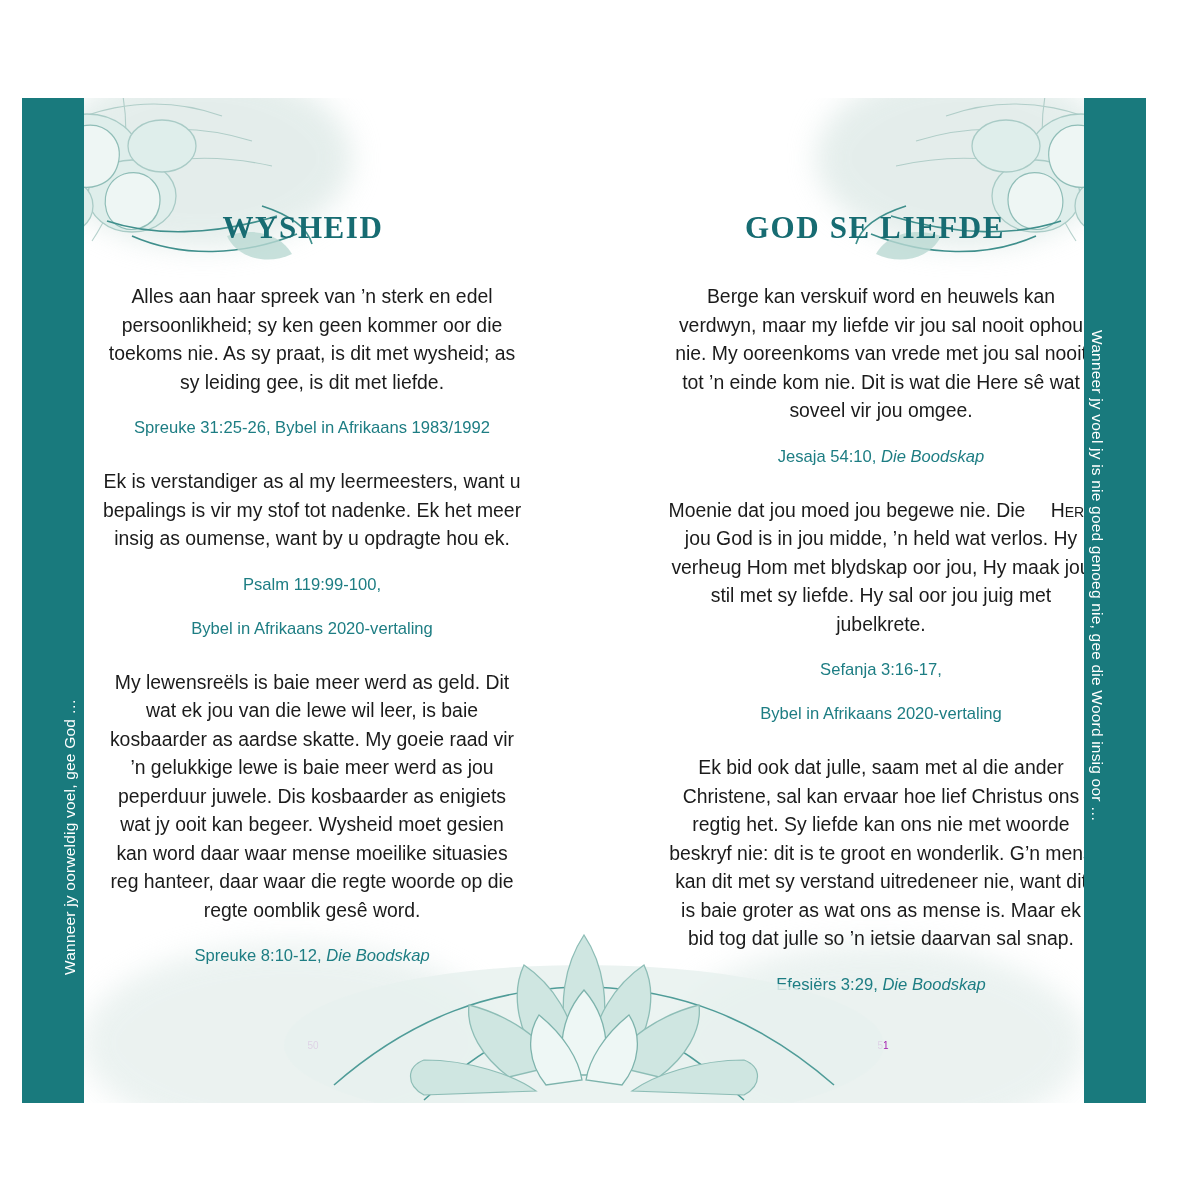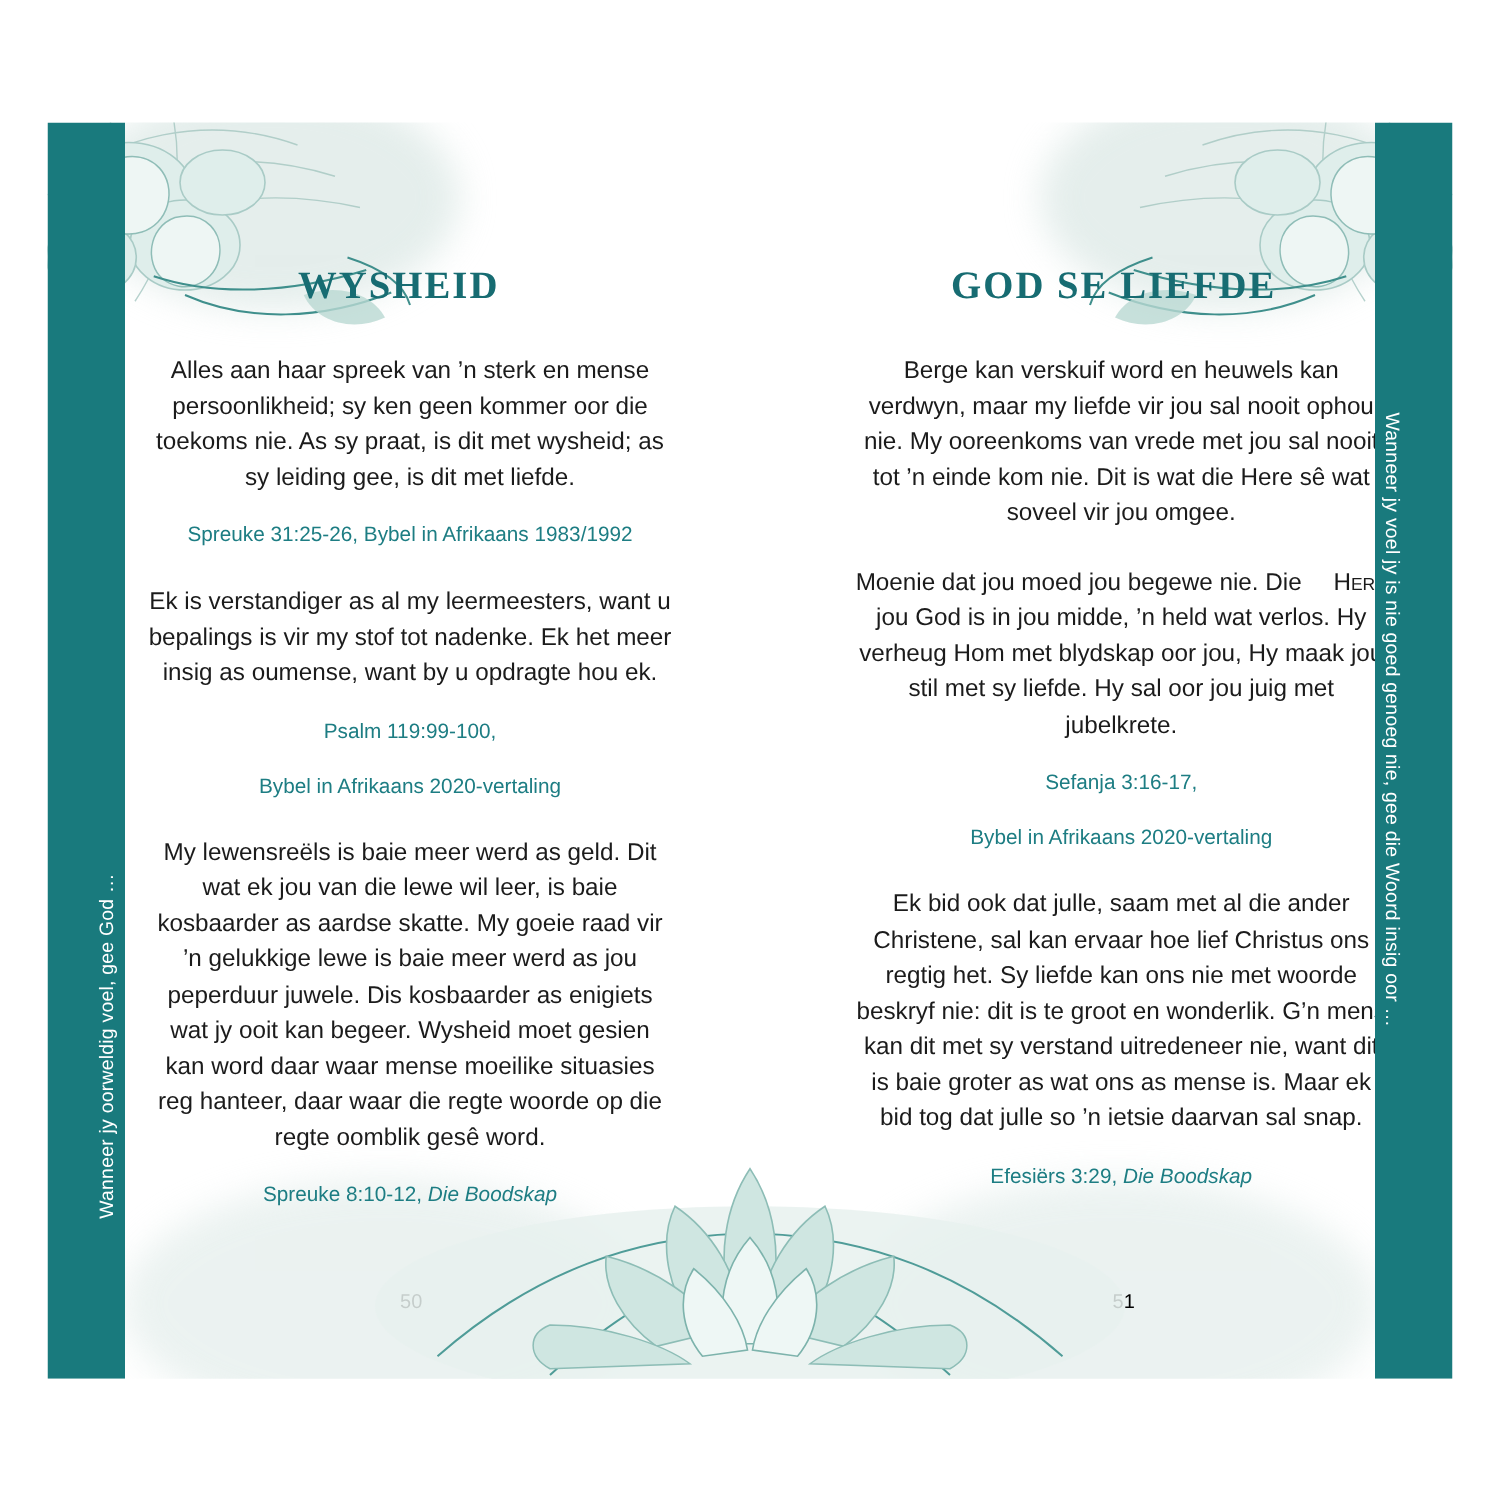--- a/index.html
+++ b/index.html
@@ -5,21 +5,21 @@
   html, body {
     margin: 0;
     padding: 0;
     background: #ffffff;
     width: 1200px;
     height: 1200px;
     font-family: "Liberation Sans", sans-serif;
   }
   #spread {
     position: absolute;
-    left: 38px;
+    left: 22px;
     top: 98px;
     width: 1124px;
     height: 1005px;
     background: #ffffff;
     overflow: hidden;
   }
   .page {
     position: absolute;
     top: 0;
     width: 562px;
@@ -105,22 +105,22 @@
     margin-top: 20px;
   }
   .passage-ref i { font-style: italic; }
 
   .page-number {
     position: absolute;
     bottom: 52px;
     left: 0;
     width: 100%;
     text-align: center;
-    font-size: 16px;
-    color: #000000;
+    font-size: 10px;
+    color: #a21caf;
   }
   .page.left  .page-number { padding-left: 10px; }
   .page.right .page-number { padding-left: 18px; }
 
   .floral { position: absolute; pointer-events: none; }
   .tl { left: -10px; top: -12px; }
   .tr { right: -10px; top: -12px; }
   .bottom-floral {
     position: absolute;
     left: 50%;
@@ -166,21 +166,21 @@
       <g fill="#b9d8d2" opacity="0.8">
         <path d="M215 150 C245 140 270 150 280 168 C255 180 225 172 215 150 Z"></path>
       </g>
     </svg>
 
     <div class="page-title">WYSHEID</div>
 
     <div class="content">
 
       <div class="passage">
-        <div class="passage-text">Alles aan haar spreek van ’n sterk en mense persoonlikheid; sy ken geen kommer oor die toekoms nie. As sy praat, is dit met wysheid; as sy leiding gee, is dit met liefde.</div>
+        <div class="passage-text">Alles aan haar spreek van ’n sterk en edel persoonlikheid; sy ken geen kommer oor die toekoms nie. As sy praat, is dit met wysheid; as sy leiding gee, is dit met liefde.</div>
         <div class="passage-ref">Spreuke 31:25-26, Bybel in Afrikaans 1983/1992</div>
       </div>
 
       <div class="passage">
         <div class="passage-text">Ek is verstandiger as al my leermeesters, want u bepalings is vir my stof tot nadenke. Ek het meer insig as oumense, want by u opdragte hou ek.</div>
         <div class="passage-ref">Psalm 119:99-100,</div>
         <div class="passage-ref">Bybel in Afrikaans 2020-vertaling</div>
       </div>
 
       <div class="passage">
@@ -228,20 +228,23 @@
         <path d="M215 150 C245 140 270 150 280 168 C255 180 225 172 215 150 Z"></path>
       </g>
     </svg>
 
     <div class="page-title">GOD SE LIEFDE</div>
 
     <div class="content">
 
       <div class="passage">
         <div class="passage-text">Berge kan verskuif word en heuwels kan verdwyn, maar my liefde vir jou sal nooit ophou nie. My ooreenkoms van vrede met jou sal nooit tot ’n einde kom nie. Dit is wat die Here sê wat soveel vir jou omgee.</div>
+        <div class="passage-ref">
+          <span>Jesaja 54:10, </span><i>Die Boodskap</i>
+        </div>
       </div>
 
       <div class="passage">
         <div class="passage-text"><span>Moenie dat jou moed jou begewe nie. Die </span><span class="smallcaps">Here</span><span> jou God is in jou midde, ’n held wat verlos. Hy verheug Hom met blydskap oor jou, Hy maak jou stil met sy liefde. Hy sal oor jou juig met jubelkrete.</span></div>
         <div class="passage-ref">Sefanja 3:16-17,</div>
         <div class="passage-ref">Bybel in Afrikaans 2020-vertaling</div>
       </div>
 
       <div class="passage">
         <div class="passage-text">Ek bid ook dat julle, saam met al die ander Christene, sal kan ervaar hoe lief Christus ons regtig het. Sy liefde kan ons nie met woorde beskryf nie: dit is te groot en wonderlik. G’n mens kan dit met sy verstand uitredeneer nie, want dit is baie groter as wat ons as mense is. Maar ek bid tog dat julle so ’n ietsie daarvan sal snap.</div>

